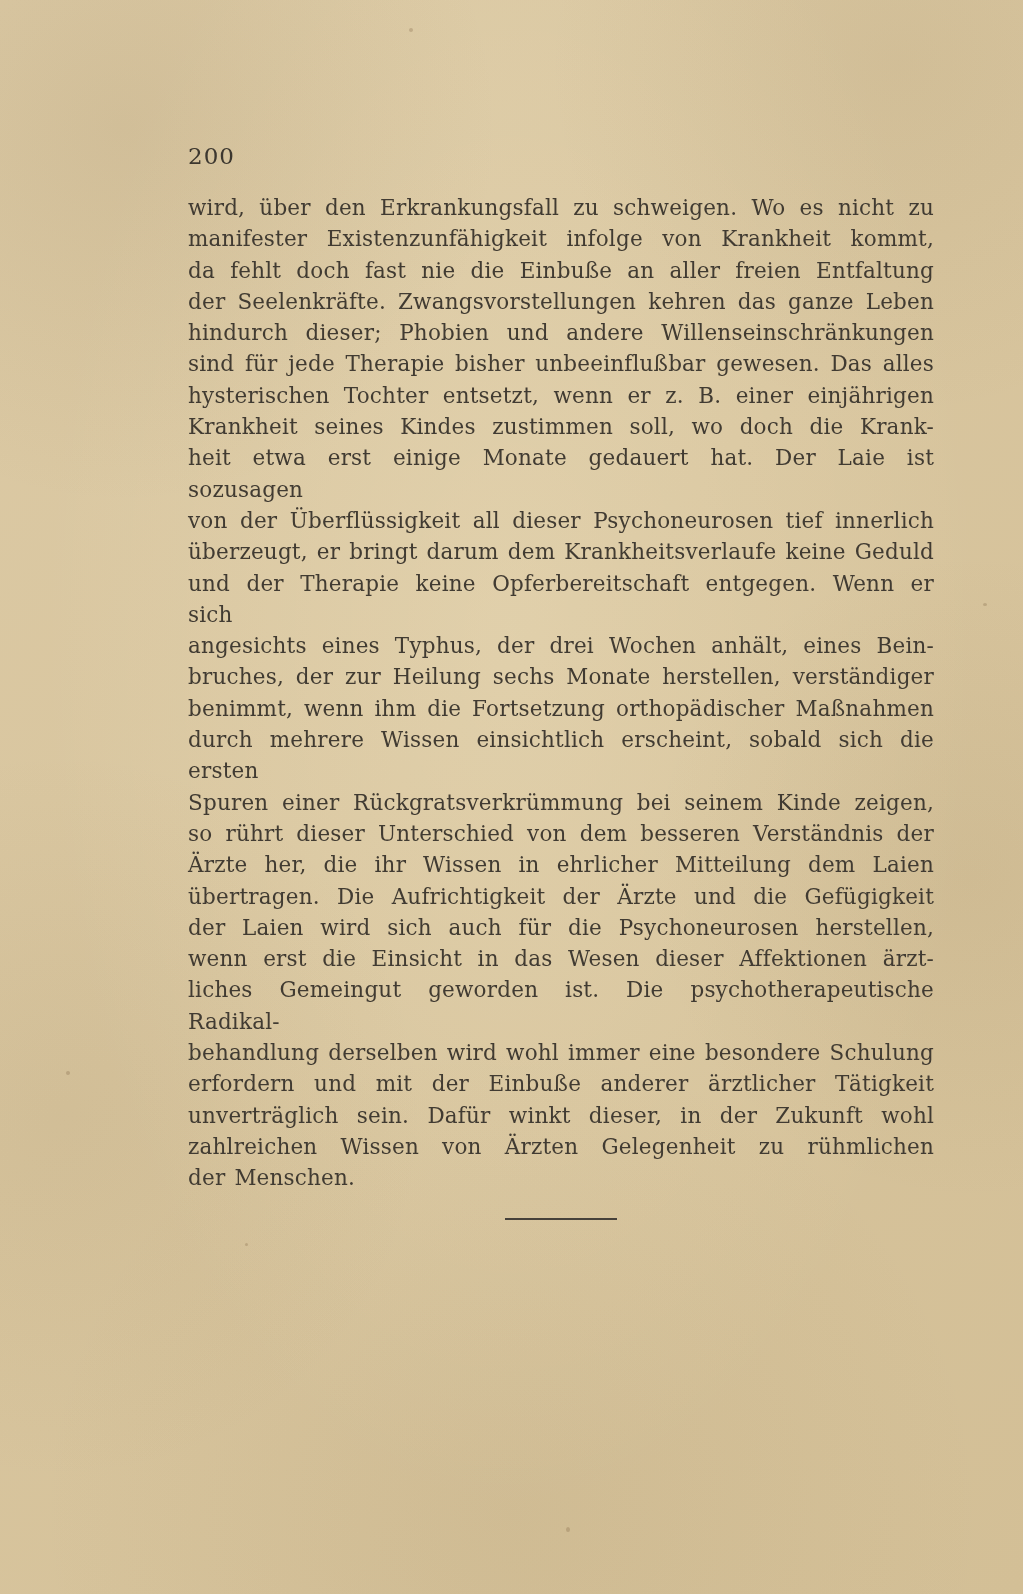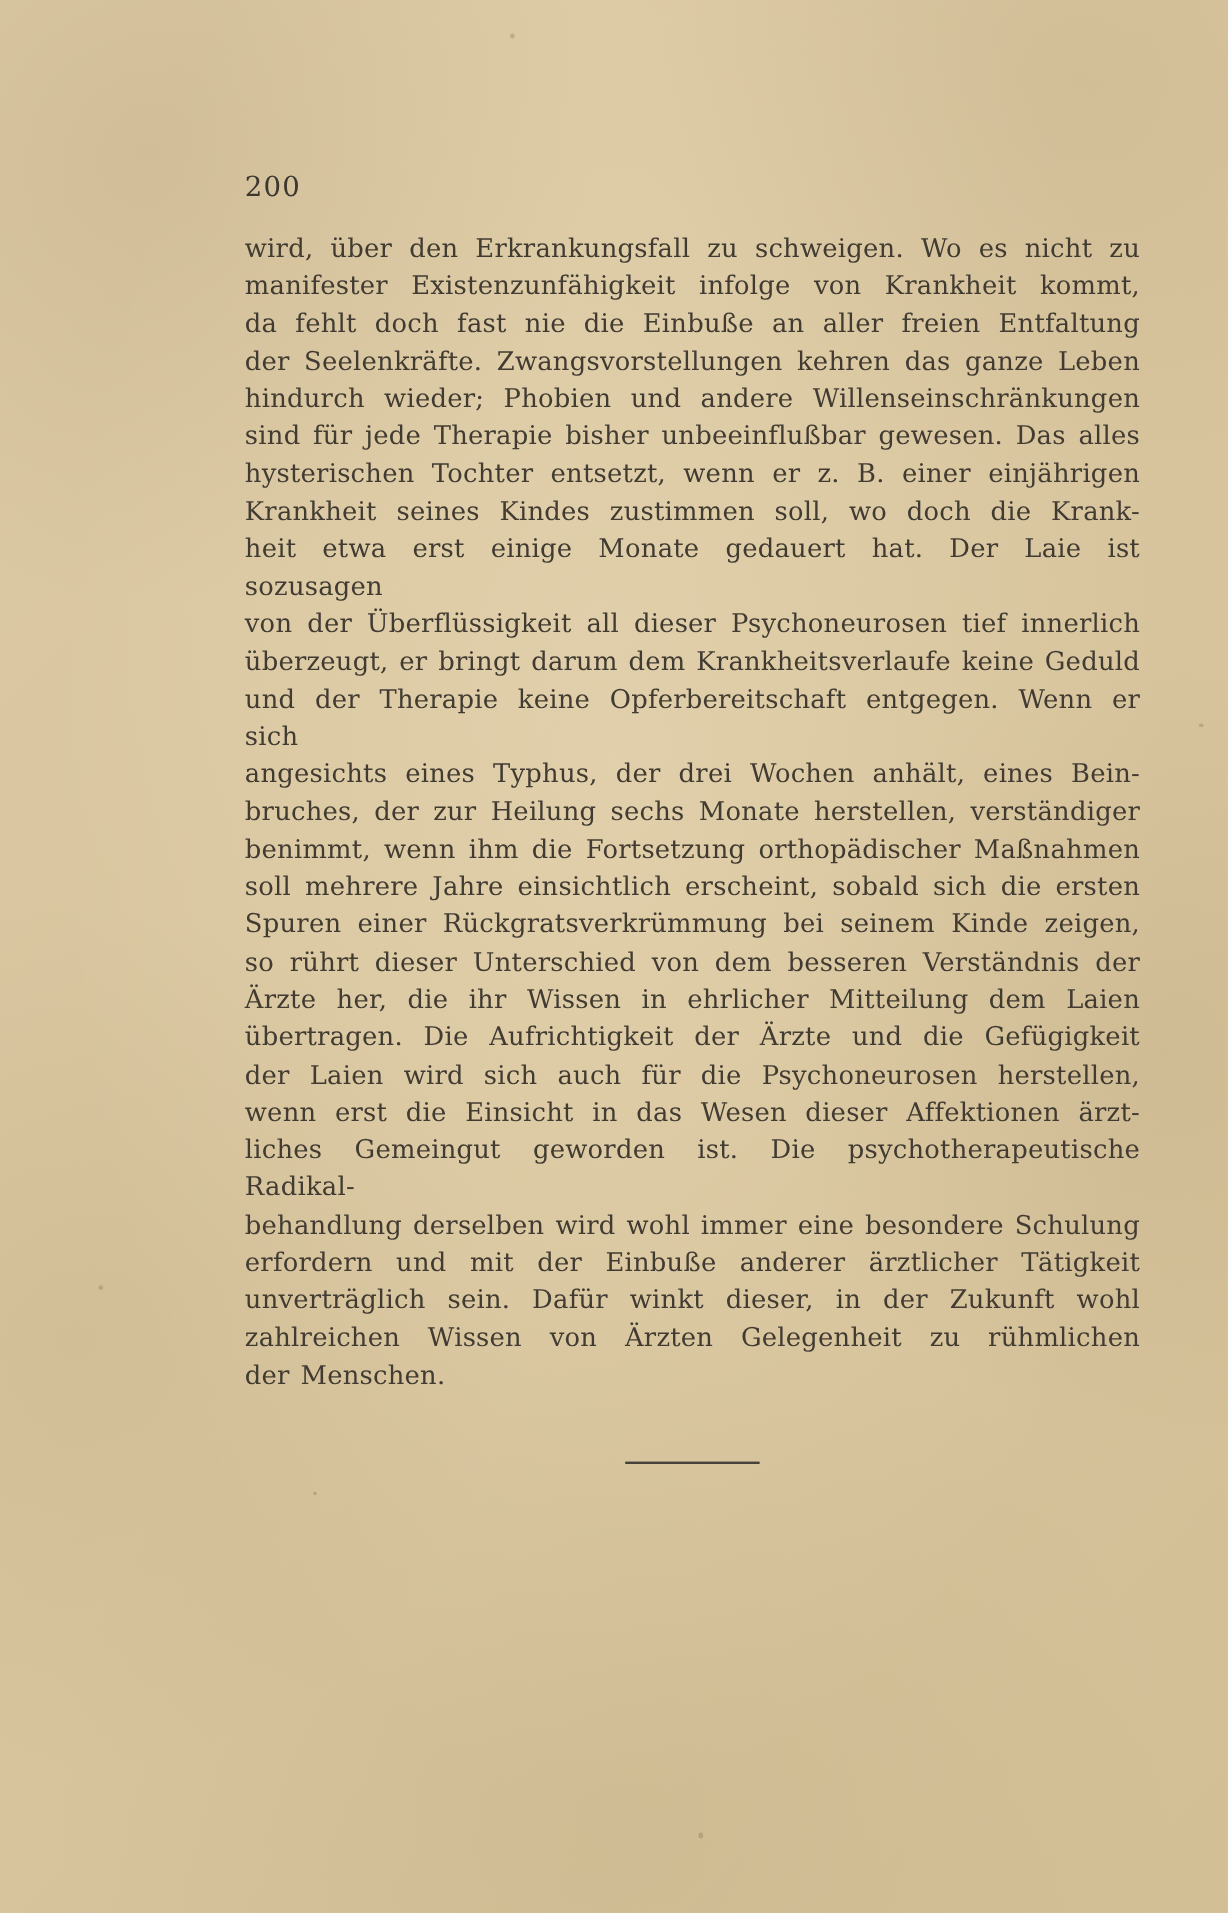--- a/index.html
+++ b/index.html
@@ -19,21 +19,20 @@
       radial-gradient(circle at 95% 55%, rgba(120,95,55,0.07) 0%, rgba(120,95,55,0) 25%),
       radial-gradient(circle at 6% 70%,  rgba(120,95,55,0.07) 0%, rgba(120,95,55,0) 25%),
       radial-gradient(circle at 50% 95%, rgba(120,95,55,0.06) 0%, rgba(120,95,55,0) 30%),
       radial-gradient(ellipse at 50% 40%, rgba(255,245,215,0.22) 0%, rgba(255,245,215,0) 65%),
       linear-gradient(135deg, #dccaa5 0%, #d8c59e 45%, #d3bf96 100%);
     color: #3f3a32;
   }
   .page {
     position: absolute;
     inset: 0;
-    margin-left: 16px;
   }
   .page-number {
     position: absolute;
     left: 188px;
     top: 143px;
     font-size: 23px;
     letter-spacing: 1px;
     color: #3c372f;
   }
   .text-block {
@@ -79,32 +78,32 @@
 <body>
 
 <div class="page">
   <div class="page-number">200</div>
 
   <div class="text-block">
       <div class="line">wird, über den Erkrankungsfall zu schweigen. Wo es nicht zu</div>
       <div class="line">manifester Existenzunfähigkeit infolge von Krankheit kommt,</div>
       <div class="line">da fehlt doch fast nie die Einbuße an aller freien Entfaltung</div>
       <div class="line">der Seelenkräfte. Zwangsvorstellungen kehren das ganze Leben</div>
-      <div class="line">hindurch wieder; Phobien und andere Willenseinschränkungen</div>
+      <div class="line">hindurch dieser; Phobien und andere Willenseinschränkungen</div>
       <div class="line">sind für jede Therapie bisher unbeeinflußbar gewesen. Das alles</div>
       <div class="line">hysterischen Tochter entsetzt, wenn er z. B. einer einjährigen</div>
       <div class="line">Krankheit seines Kindes zustimmen soll, wo doch die Krank-</div>
       <div class="line">heit etwa erst einige Monate gedauert hat. Der Laie ist sozusagen</div>
       <div class="line">von der Überflüssigkeit all dieser Psychoneurosen tief innerlich</div>
       <div class="line">überzeugt, er bringt darum dem Krankheitsverlaufe keine Geduld</div>
       <div class="line">und der Therapie keine Opferbereitschaft entgegen. Wenn er sich</div>
       <div class="line">angesichts eines Typhus, der drei Wochen anhält, eines Bein-</div>
       <div class="line">bruches, der zur Heilung sechs Monate herstellen, verständiger</div>
       <div class="line">benimmt, wenn ihm die Fortsetzung orthopädischer Maßnahmen</div>
-      <div class="line">soll mehrere Jahre einsichtlich erscheint, sobald sich die ersten</div>
+      <div class="line">durch mehrere Wissen einsichtlich erscheint, sobald sich die ersten</div>
       <div class="line">Spuren einer Rückgratsverkrümmung bei seinem Kinde zeigen,</div>
       <div class="line">so rührt dieser Unterschied von dem besseren Verständnis der</div>
       <div class="line">Ärzte her, die ihr Wissen in ehrlicher Mitteilung dem Laien</div>
       <div class="line">übertragen. Die Aufrichtigkeit der Ärzte und die Gefügigkeit</div>
       <div class="line">der Laien wird sich auch für die Psychoneurosen herstellen,</div>
       <div class="line">wenn erst die Einsicht in das Wesen dieser Affektionen ärzt-</div>
       <div class="line">liches Gemeingut geworden ist. Die psychotherapeutische Radikal-</div>
       <div class="line">behandlung derselben wird wohl immer eine besondere Schulung</div>
       <div class="line">erfordern und mit der Einbuße anderer ärztlicher Tätigkeit</div>
       <div class="line">unverträglich sein. Dafür winkt dieser, in der Zukunft wohl</div>

